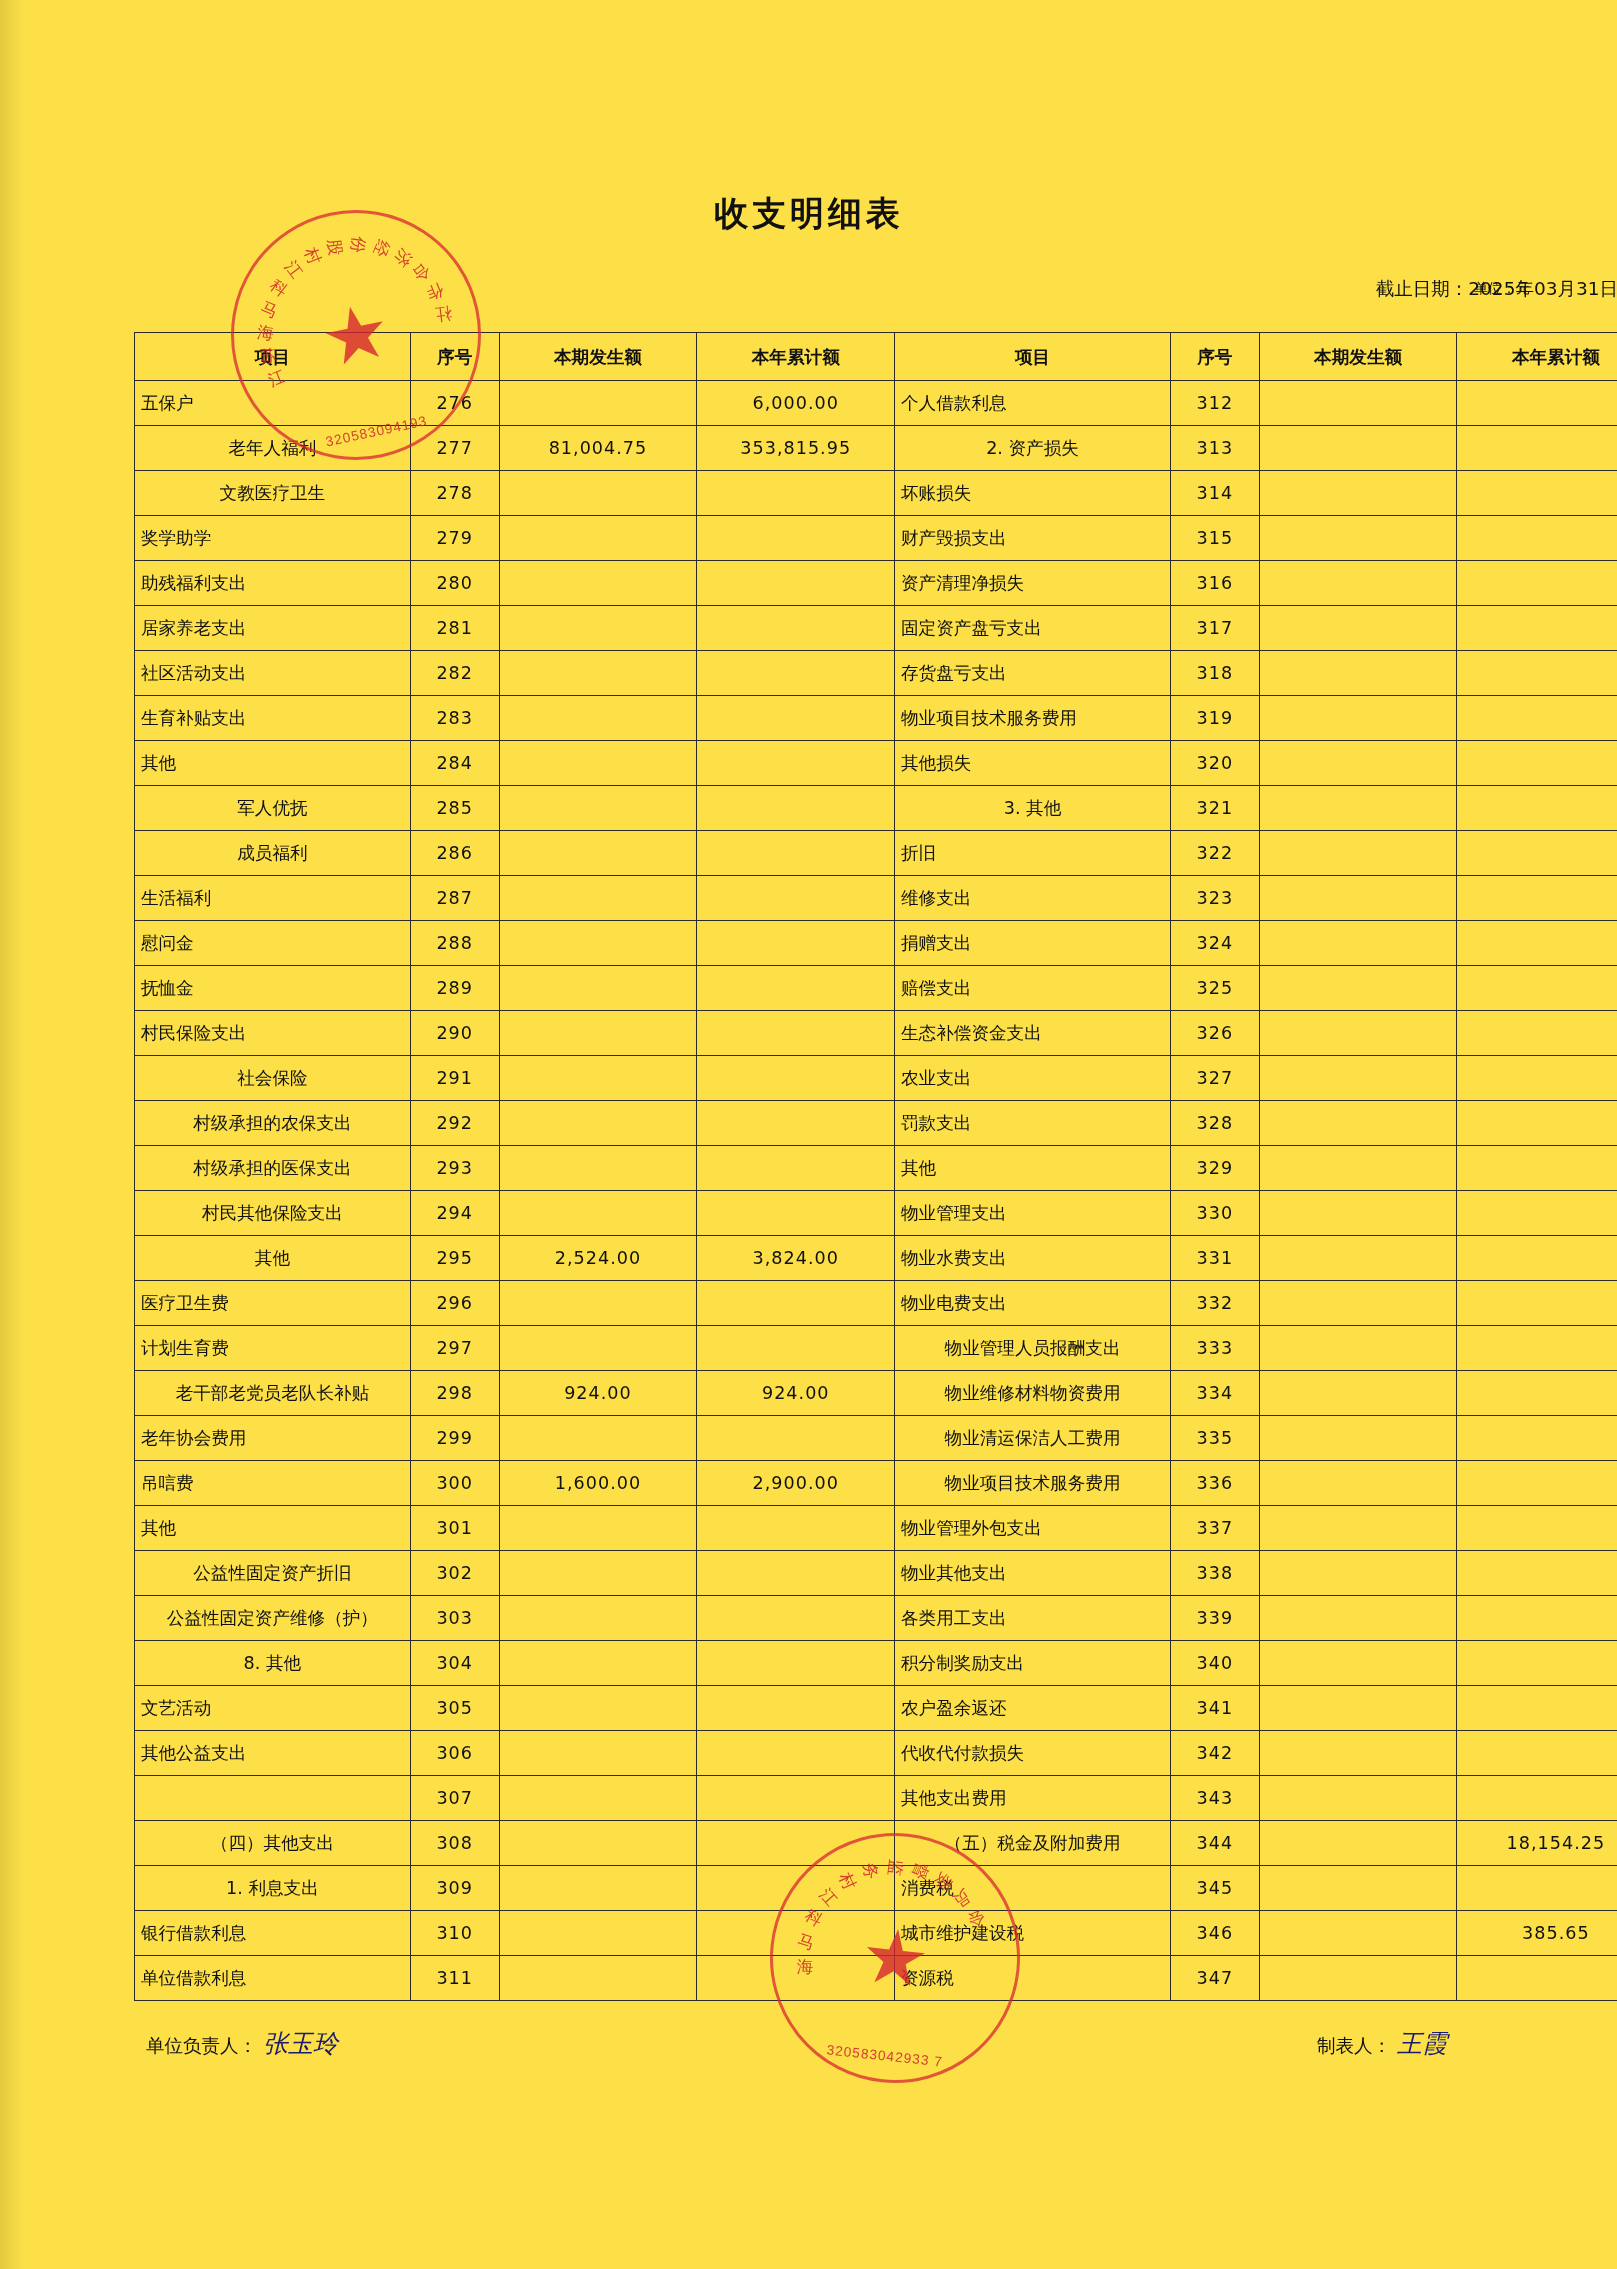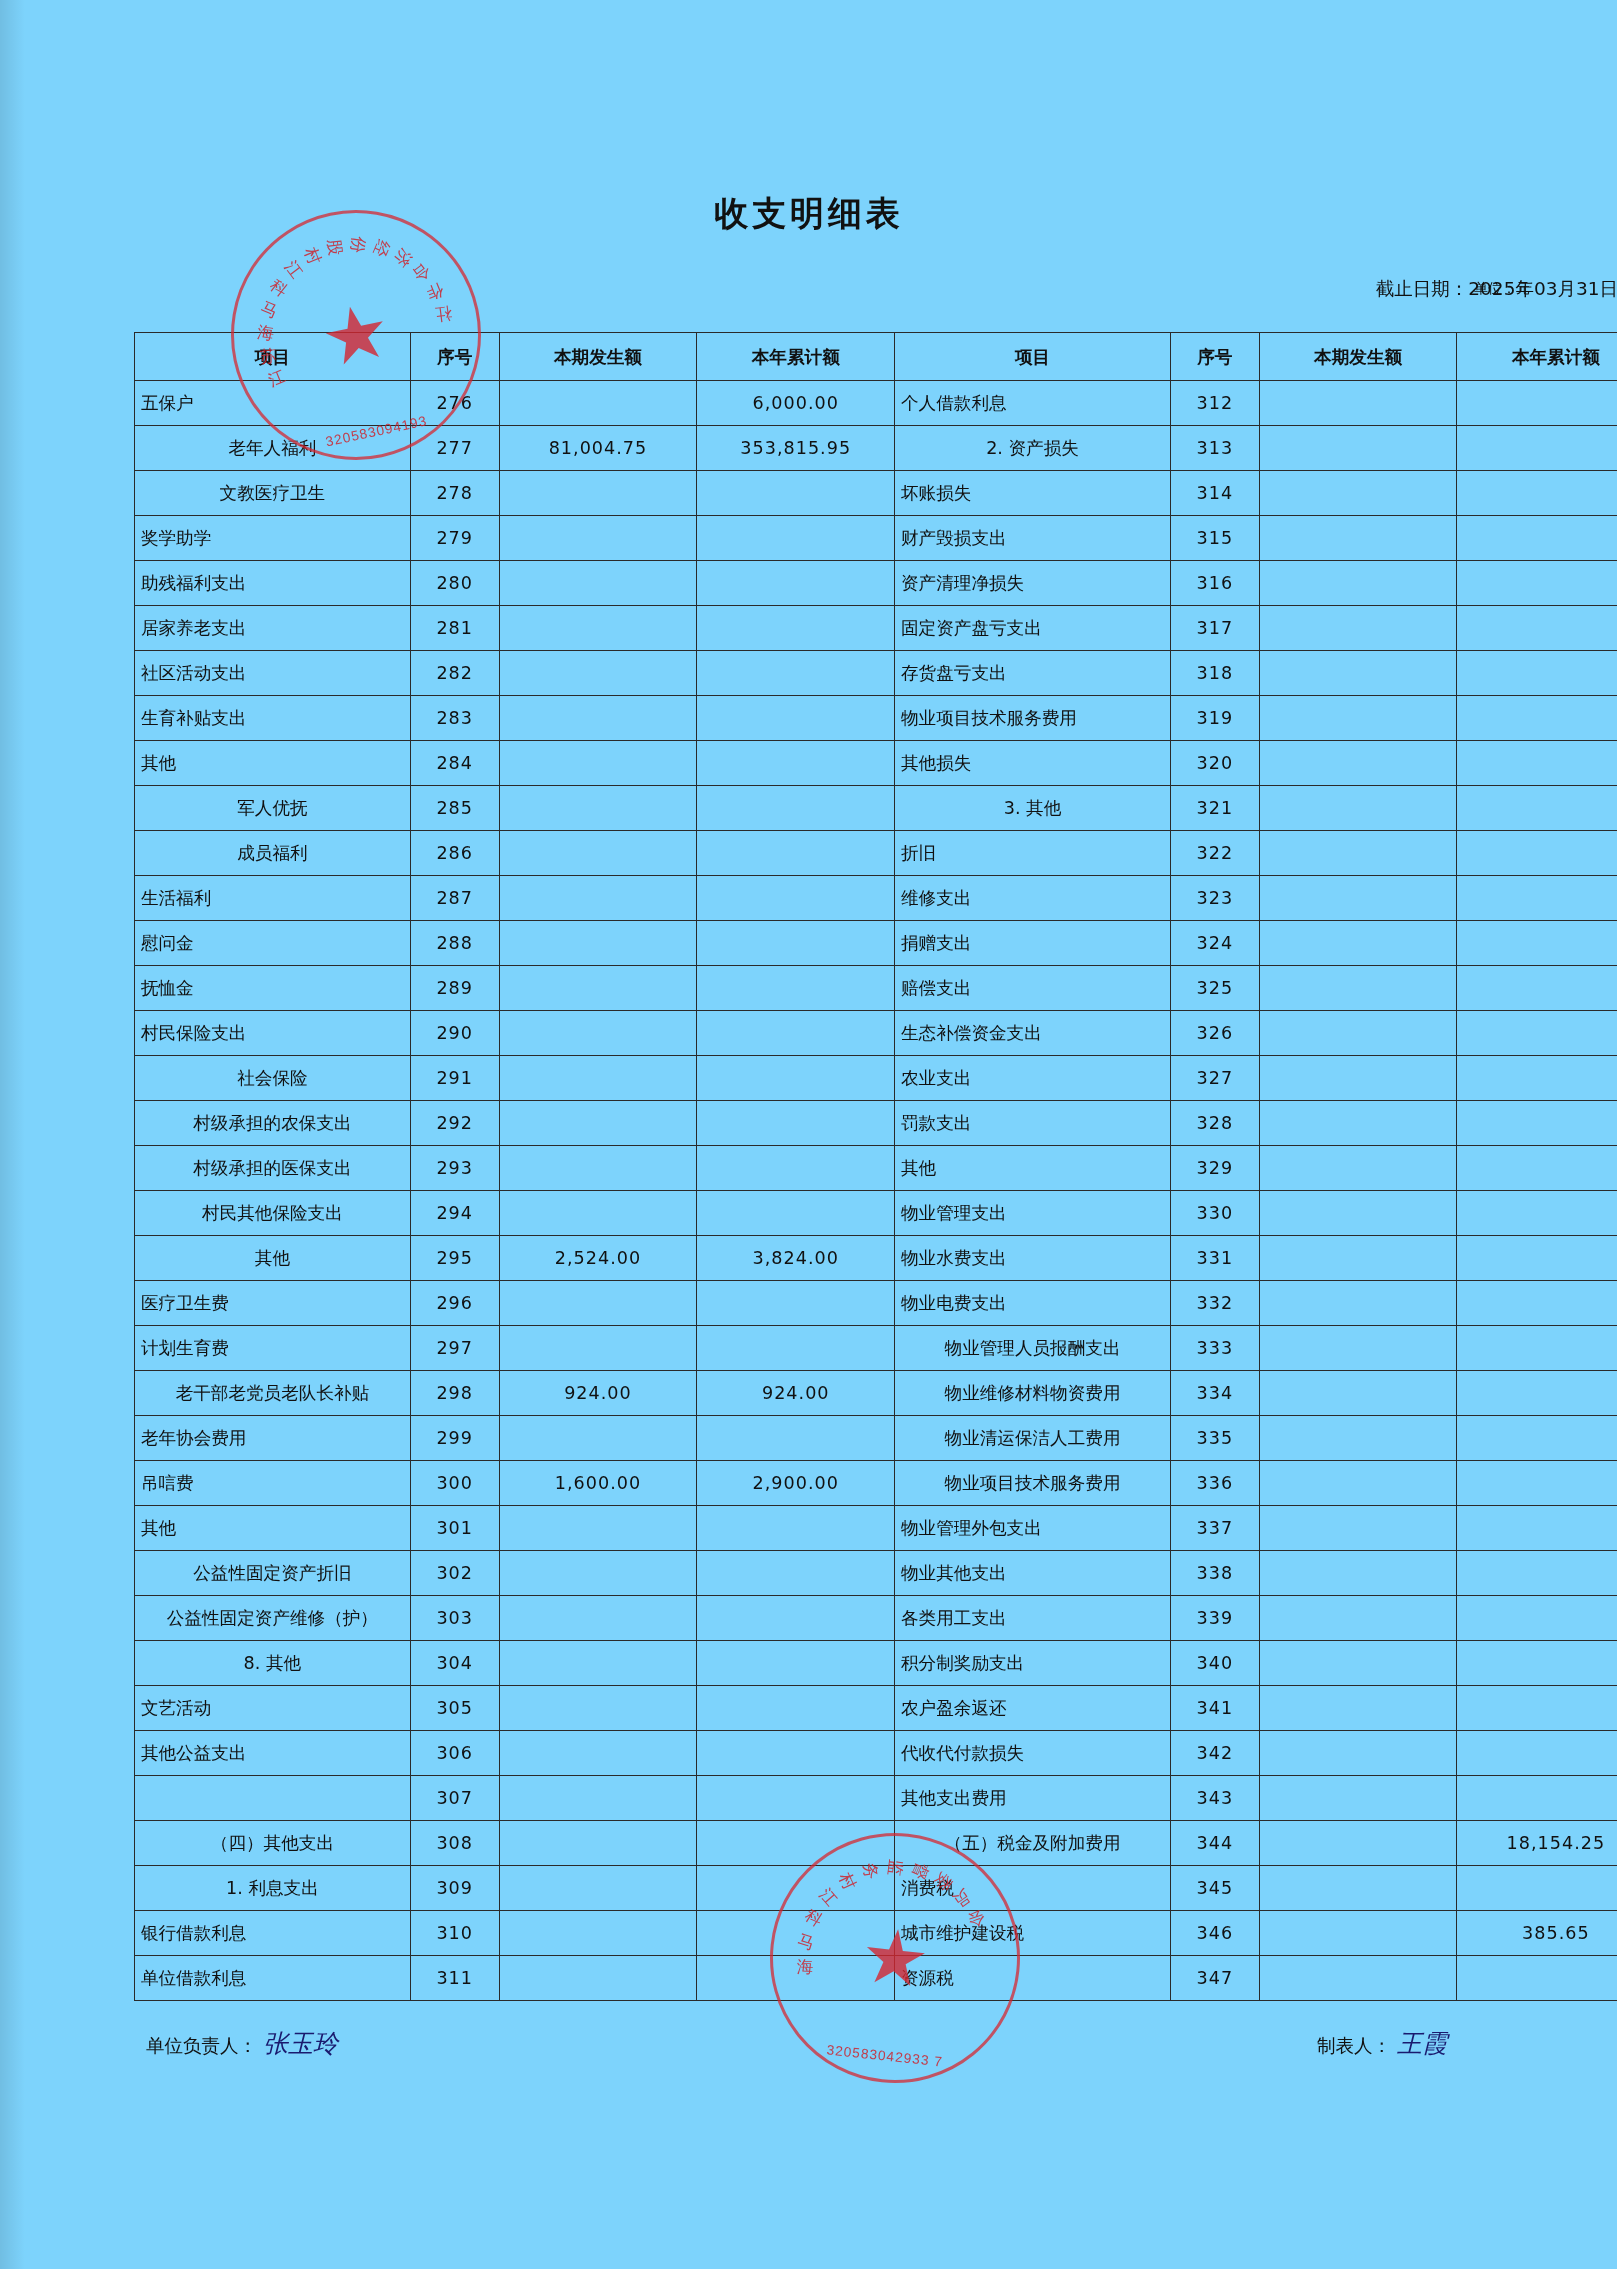--- a/index.html
+++ b/index.html
@@ -11,21 +11,21 @@
     width: 1618px;
     height: 2269px;
     position: relative;
     font-family: "Liberation Sans", "DejaVu Sans", sans-serif;
     color: #111;
     overflow: hidden;
   }
   .page {
     position: absolute;
     inset: 0;
-    background: #7dd3fc;
+    background: #fde047;
   }
   .title {
     position: absolute;
     top: 191px;
     left: 0;
     width: 100%;
     text-align: center;
     font-size: 34px;
     font-weight: bold;
     letter-spacing: 3.9px;

